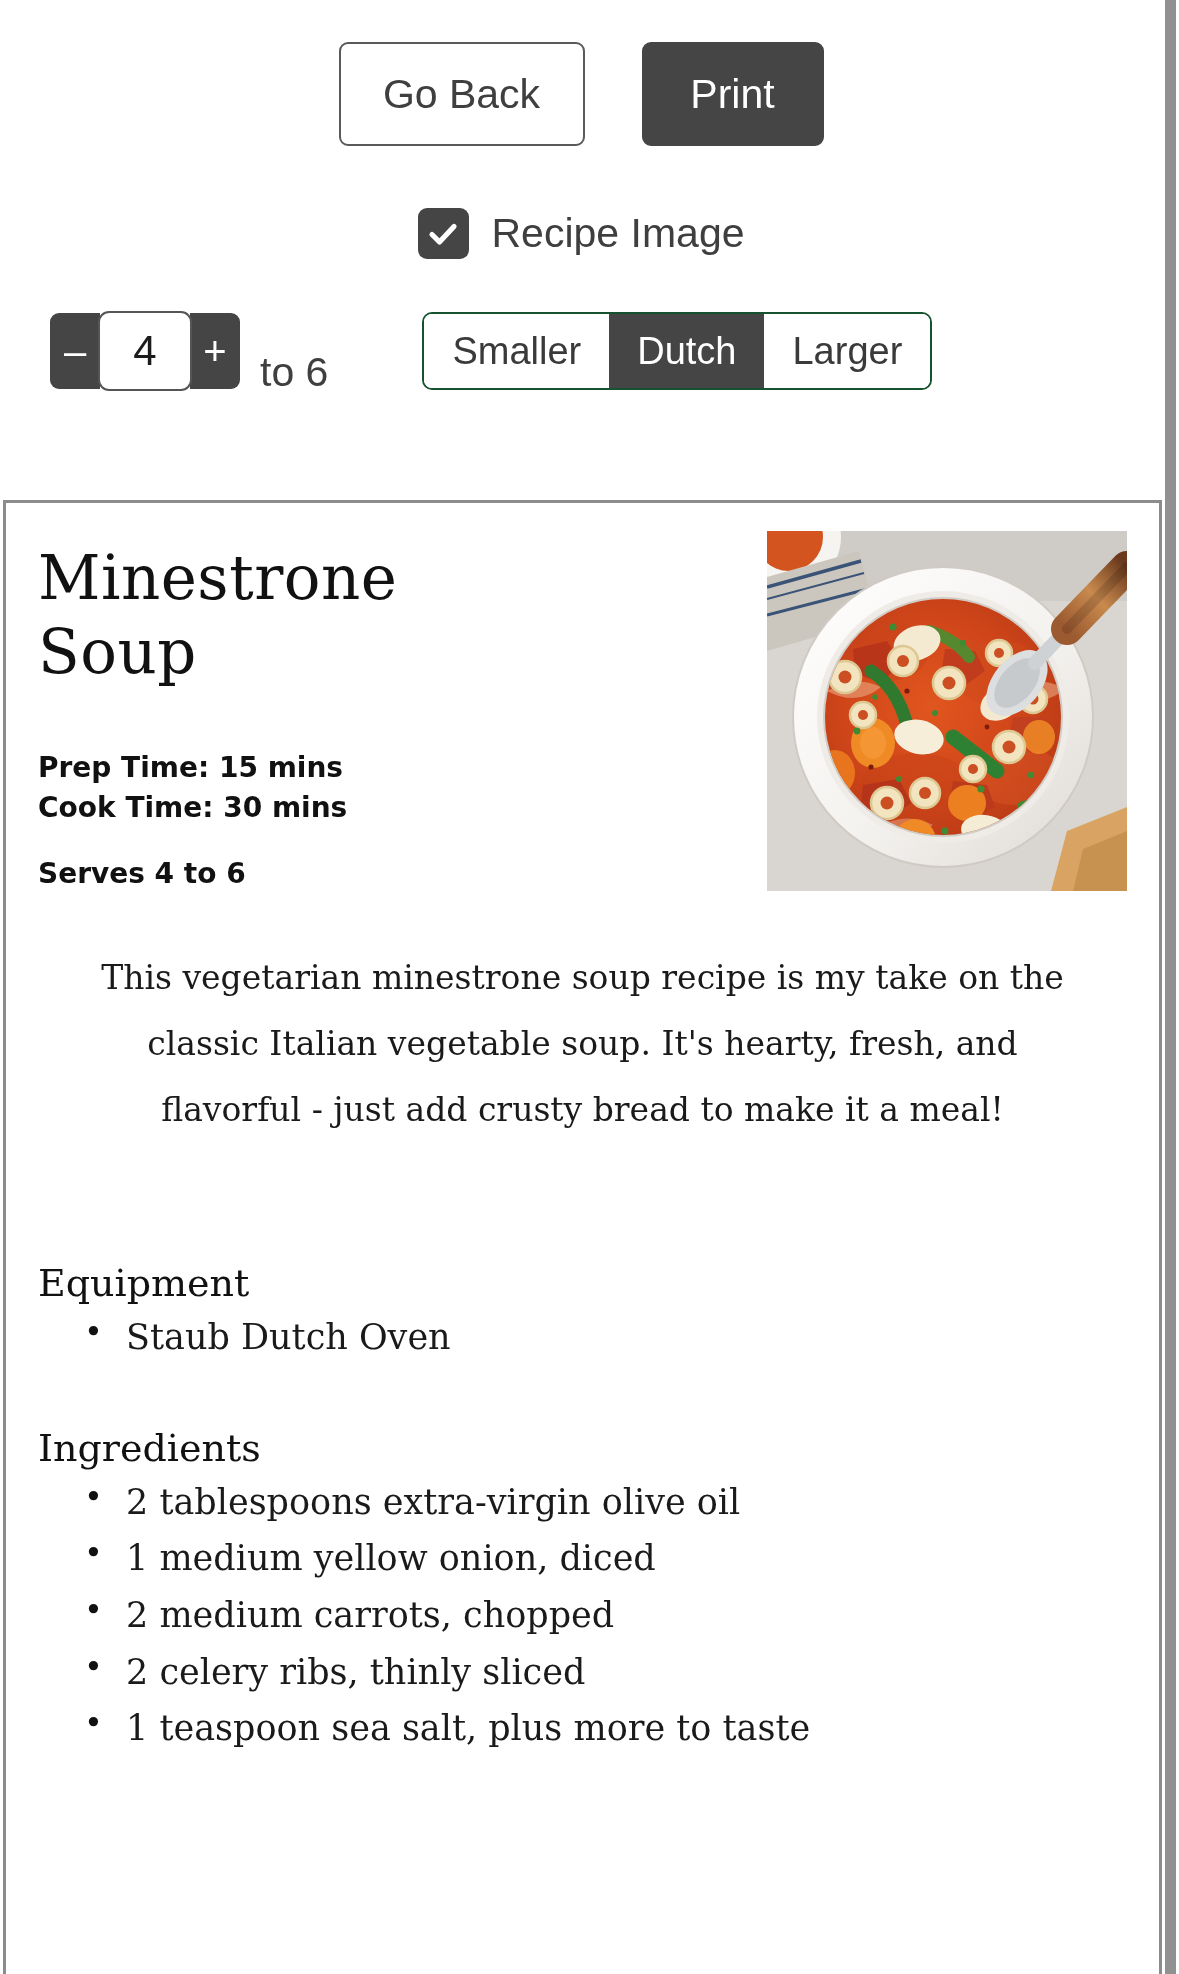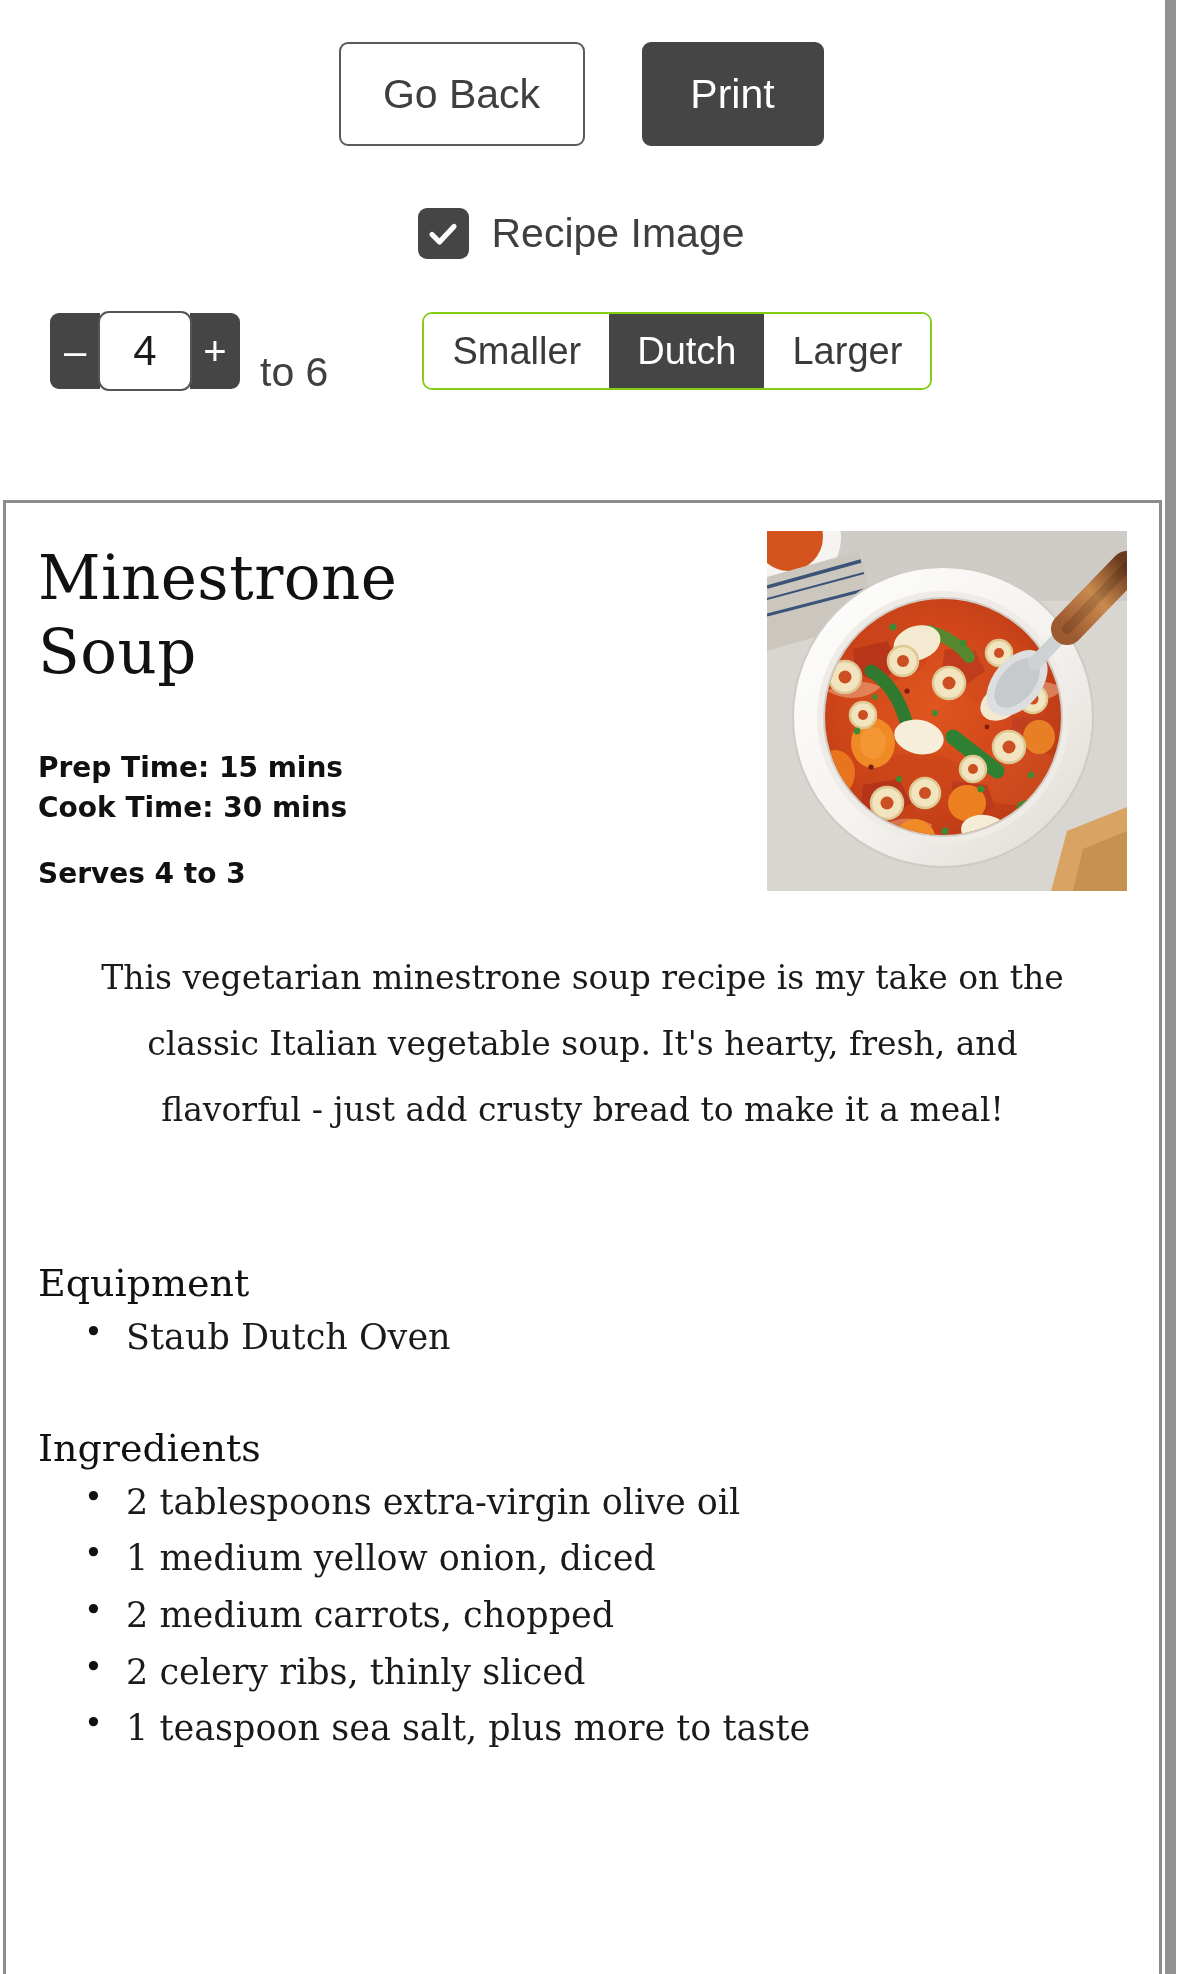--- a/index.html
+++ b/index.html
@@ -124,21 +124,21 @@
   .to-text {
     font-size: 41px;
     color: #3f3f3f;
     margin-left: 20px;
     line-height: 1;
     margin-top: 44px;
   }
   .segmented {
     display: flex;
     margin-left: 94px;
-    border: 2px solid #84cc16;
+    border: 2px solid #14532d;
     border-radius: 10px;
     overflow: hidden;
     height: 78px;
   }
   .seg {
     font-size: 38px;
     line-height: 1;
     padding: 0 28px;
     display: flex;
     align-items: center;
@@ -309,21 +309,21 @@
 
       <div class="head-flex">
         <div class="head-left">
           <h1 class="recipe-title">Minestrone Soup</h1>
 
           <div class="meta">
             <div>Prep Time: 15 mins</div>
             <div>Cook Time: 30 mins</div>
           </div>
 
-          <div class="meta-serves">Serves 4 to 3</div>
+          <div class="meta-serves">Serves 4 to 6</div>
         </div>
 
         <div class="hero">
           <svg viewBox="0 0 360 360" aria-hidden="true">
             <defs>
               <radialGradient id="broth" cx="45%" cy="45%" r="62%">
                 <stop offset="0%" stop-color="#e0561f"></stop>
                 <stop offset="55%" stop-color="#d2471a"></stop>
                 <stop offset="100%" stop-color="#b93a16"></stop>
               </radialGradient>

